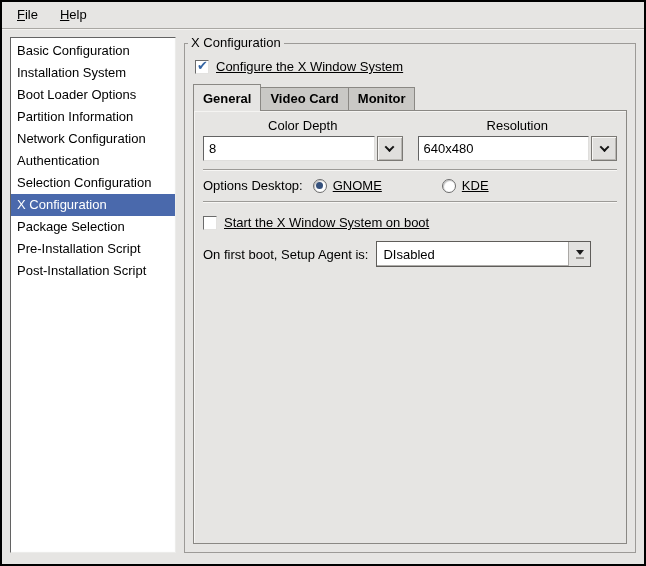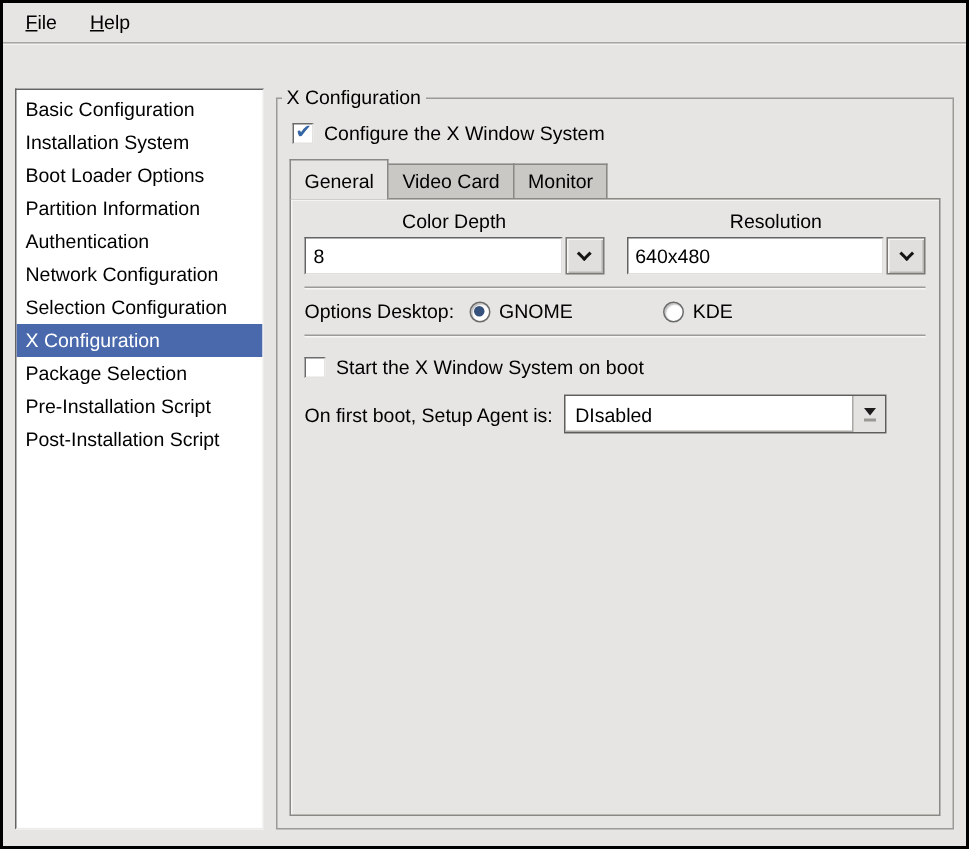--- a/index.html
+++ b/index.html
@@ -21,21 +21,21 @@
     border-bottom: 1px solid #a9a7a3;
     box-shadow: 0 1px 0 #f4f3f1;
     flex: 0 0 auto;
   }
   .menu-item {
     padding: 5px 11px 4px 11px; cursor: default;
   }
   .menu-item::first-letter { text-decoration: underline; }
   
   .main {
-    flex: 1; display: flex; padding: 8px 8px 11px 8px; min-height: 0; margin-top: 22px;
+    flex: 1; display: flex; padding: 8px 8px 11px 8px; min-height: 0;
   }
   
   .cat-list {
     width: 166px; flex: 0 0 166px;
     background: #fff;
     border: 1px solid;
     border-color: #636363 #ececea #ececea #636363;
     box-shadow: inset -1px -1px 0 #fdfdfd;
     padding-top: 2px;
     overflow: hidden;
@@ -72,27 +72,27 @@
   .radio {
     width: 14px; height: 14px; border-radius: 50%;
     background: #fff; border: 1px solid #6b6b6b;
     box-shadow: inset 1px 1px 1px rgba(0,0,0,.25);
     display: flex; align-items: center; justify-content: center;
     flex: 0 0 auto;
   }
   .radio .dot {
     width: 7px; height: 7px; border-radius: 50%; background: #35517c;
   }
-  .check-label { margin-left: 7px; white-space: nowrap; }
+  .check-label { margin-left: 7px; white-space: nowrap; text-decoration: underline; }
   .configure-row { margin: 2px 0 10px 2px; }
   
   .tabs { display: flex; align-items: flex-end; position: relative; z-index: 2; }
   .tab {
     background: #c9c8c5; border: 1px solid #8a8884; border-bottom: none;
-    padding: 3px 9px 4px 9px; margin-right: 0; cursor: default;
+    padding: 3px 9px 4px 9px; margin-right: 0; cursor: default; font-weight: bold;
   }
   .tab + .tab { border-left: 1px solid #8a8884; margin-left: -1px; }
   .tab.active {
     background: #e6e5e3; padding-top: 6px; padding-bottom: 5px;
     margin-bottom: -1px;
   }
   
   .notebook {
     flex: 1; border: 1px solid #8a8884;
     box-shadow: inset 1px 1px 0 #f5f4f2;
@@ -158,22 +158,22 @@
     <div class="menu-item">Help</div>
   </div>
 
   <div class="main">
 
     <div class="cat-list">
       <div class="cat-item">Basic Configuration</div>
       <div class="cat-item">Installation System</div>
       <div class="cat-item">Boot Loader Options</div>
       <div class="cat-item">Partition Information</div>
+      <div class="cat-item">Network Configuration</div>
       <div class="cat-item">Authentication</div>
-      <div class="cat-item">Network Configuration</div>
       <div class="cat-item">Selection Configuration</div>
       <div class="cat-item selected">X Configuration</div>
       <div class="cat-item">Package Selection</div>
       <div class="cat-item">Pre-Installation Script</div>
       <div class="cat-item">Post-Installation Script</div>
     </div>
 
     <div class="frame">
       <div class="frame-legend">X Configuration</div>
 

